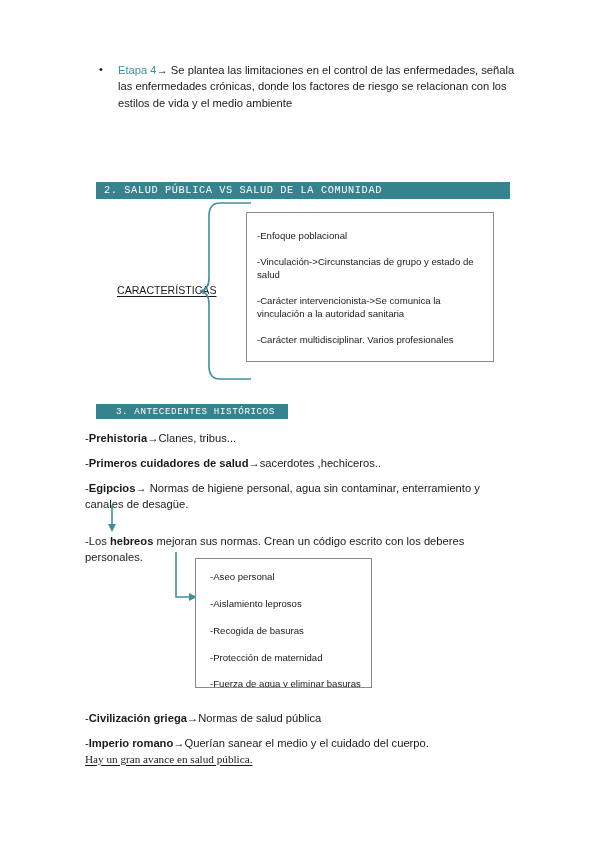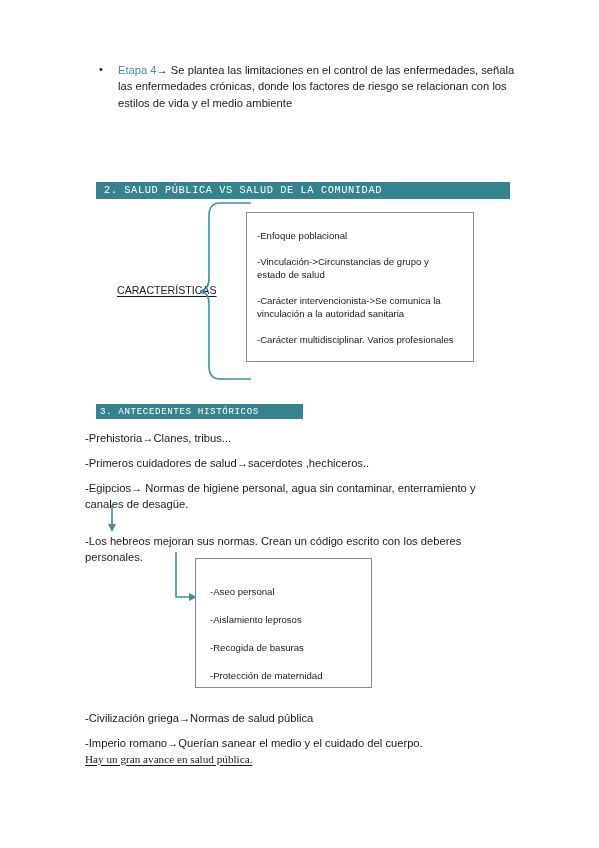--- a/index.html
+++ b/index.html
@@ -68,39 +68,39 @@
     top: 182px;
     width: 414px;
     height: 17px;
     font-size: 10.3px;
     line-height: 17px;
     padding-left: 8px;
   }
   #sec-bar-3 {
     left: 96px;
     top: 404px;
-    width: 207px;
+    width: 192px;
     height: 15px;
     font-size: 9.2px;
     line-height: 15px;
-    padding-left: 4px;
+    padding-left: 20px;
   }
 
   
   .grey-box {
     position: absolute;
     border: 1px solid #8a8a8a;
     background: #ffffff;
     box-sizing: border-box;
     overflow: hidden;
   }
   #box-caracteristicas {
     left: 246px;
     top: 212px;
-    width: 228px;
+    width: 248px;
     height: 150px;
     padding: 16px 14px 10px 10px;
   }
   #box-caracteristicas .box-line {
     font-size: 9.6px;
     line-height: 13px;
     margin-bottom: 13px;
     color: #1a1a1a;
   }
   #box-hebreos {
@@ -108,21 +108,20 @@
     top: 558px;
     width: 177px;
     height: 130px;
     padding: 11px 10px 0 14px;
   }
   #box-hebreos .box-line {
     font-size: 9.6px;
     line-height: 13px;
     margin-bottom: 14px;
     color: #1a1a1a;
-    margin-top: 15px;
   }
   #box-hebreos .box-line.wrap2 {
     line-height: 12.5px;
   }
 
   
   #caract-label {
     position: absolute;
     left: 117px;
     top: 283px;
@@ -144,21 +143,21 @@
   }
 
   
   .para {
     position: absolute;
     font-size: 11.2px;
     line-height: 15.5px;
     color: #1a1a1a;
     text-align: left;
   }
-  .para b { font-weight: normal; }
+  .para b { font-weight: bold; }
   #p-prehistoria { left: 85px; top: 431px; width: 430px; }
   #p-cuidadores  { left: 85px; top: 456px; width: 430px; }
   #p-egipcios    { left: 85px; top: 481px; width: 430px; }
   #p-hebreos     { left: 85px; top: 534px; width: 400px; }
   #p-griega      { left: 85px; top: 711px; width: 430px; }
   #p-romano      { left: 85px; top: 736px; width: 430px; }
   .underline-line { text-decoration: underline; text-underline-offset: 2px; font-family: Liberation Serif, serif; }
 
   
   #arrow-down-egipcios {

